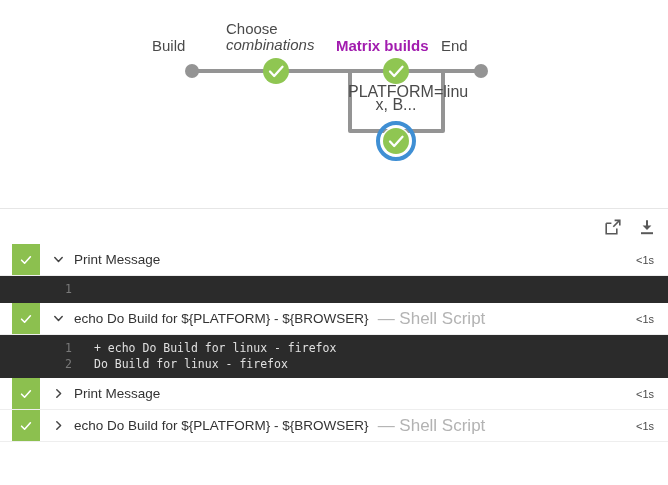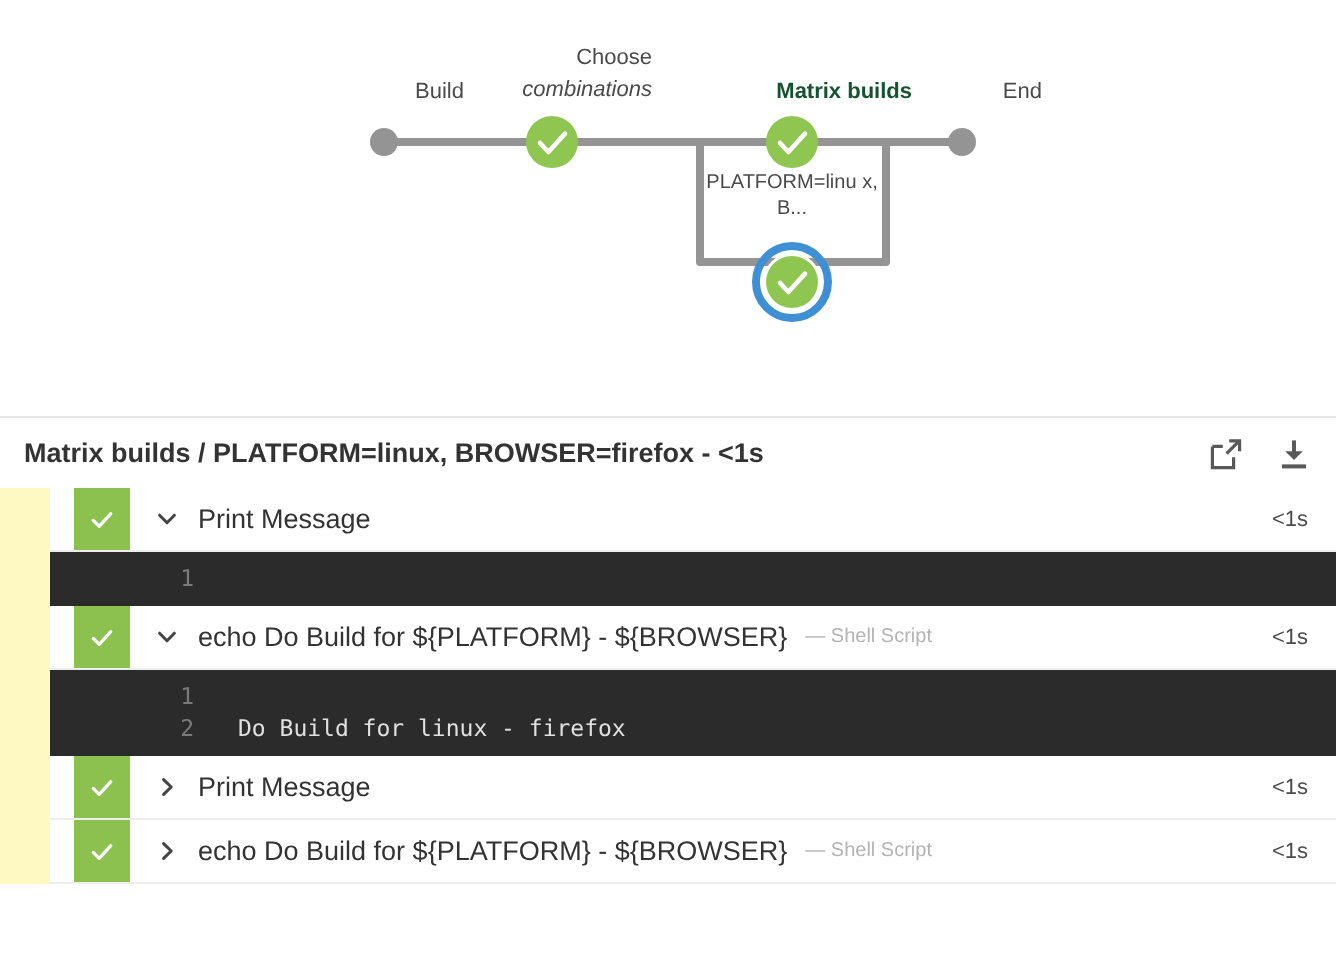--- a/index.html
+++ b/index.html
@@ -25,32 +25,32 @@
     border-bottom: 1px solid #e6e6e6;
     overflow: hidden;
   }
   .graph-svg {
     position: absolute;
     left: 0;
     top: 0;
   }
   .stage-label {
     position: absolute;
-    font-size: 11px;
+    font-size: 15px;
     color: #4a4a4a;
-    text-align: right;
+    text-align: left;
     white-space: nowrap;
     line-height: 16px;
   }
-  .stage-label.bold { font-weight: bold; color: #14532d; }
+  .stage-label.bold { font-weight: bold; color: #a21caf; }
   .stage-label .l2 { display: block; font-style: italic; }
 
   .node-label {
     position: absolute;
-    font-size: 10px;
+    font-size: 16px;
     color: #4a4a4a;
     text-align: center;
     line-height: 13px;
     width: 96px;
   }
   .node-label.bold { font-weight: bold; color: #333; }
 
   
   .log-header {
     position: relative;
@@ -73,21 +73,21 @@
     gap: 16px;
   }
   .hdr-icon {
     width: 18px;
     height: 18px;
     display: block;
     cursor: pointer;
   }
 
   
-  .steps { background: #fef9c3; padding-left: 25px; }
+  .steps { background: #a16207; }
   .step-row {
     position: relative;
     display: flex;
     align-items: center;
     height: 31px;
     background: #ffffff;
     border-bottom: 1px solid #eeeeee;
     padding-right: 14px;
   }
   .status-strip {
@@ -111,21 +111,21 @@
     cursor: pointer;
   }
   .step-name {
     margin-left: 9px;
     font-size: 13.5px;
     color: #333333;
     white-space: nowrap;
   }
   .step-type {
     margin-left: 9px;
-    font-size: 10px;
+    font-size: 17px;
     color: #b3b3b3;
     white-space: nowrap;
   }
   .step-dur {
     margin-left: auto;
     font-size: 11px;
     color: #4a4a4a;
     white-space: nowrap;
   }
 
@@ -212,21 +212,20 @@
   </div>
 
   <div class="node-label" style="left:348px; top:85px;">
     <span>PLATFORM=linu</span>
     <span class="l2">x, B...</span>
   </div>
 
 </div>
 
 <div class="log-header">
-  <div class="log-title">Matrix builds / PLATFORM=linux, BROWSER=firefox - &lt;1s</div>
   <div class="header-actions">
     <span class="hdr-icon">
       <svg width="18" height="18" viewBox="0 0 18 18">
         <path d="M2.2 5.2 h5.2 M2.2 5.2 v10.6 h10.6 v-5.2" fill="none" stroke="#595959" stroke-width="1.6"></path>
         <path d="M9.3 8.8 L15.6 2.4" fill="none" stroke="#595959" stroke-width="1.6"></path>
         <path d="M10.6 2.4 h5.2 v5.2" fill="none" stroke="#595959" stroke-width="1.6"></path>
       </svg>
     </span>
     <span class="hdr-icon">
       <svg width="18" height="18" viewBox="0 0 18 18">
@@ -272,20 +271,21 @@
         <path d="M1.8 3.6 L5.5 7.4 L9.2 3.6" fill="none" stroke="#444" stroke-width="1.5" stroke-linecap="round" stroke-linejoin="round"></path>
       </svg>
     </div>
     <div class="step-name">echo Do Build for ${PLATFORM} - ${BROWSER}</div>
     <div class="step-type">— Shell Script</div>
     <div class="step-dur">&lt;1s</div>
   </div>
   <div class="console">
     <div class="console-line">
       <span class="ln">1</span>
+      <span class="ltext">+ echo Do Build for linux - firefox</span>
     </div>
     <div class="console-line">
       <span class="ln">2</span>
       <span class="ltext">Do Build for linux - firefox</span>
     </div>
   </div>
 
   <div class="step-row">
     <div class="status-strip">
       <svg width="14" height="14" viewBox="0 0 14 14">

